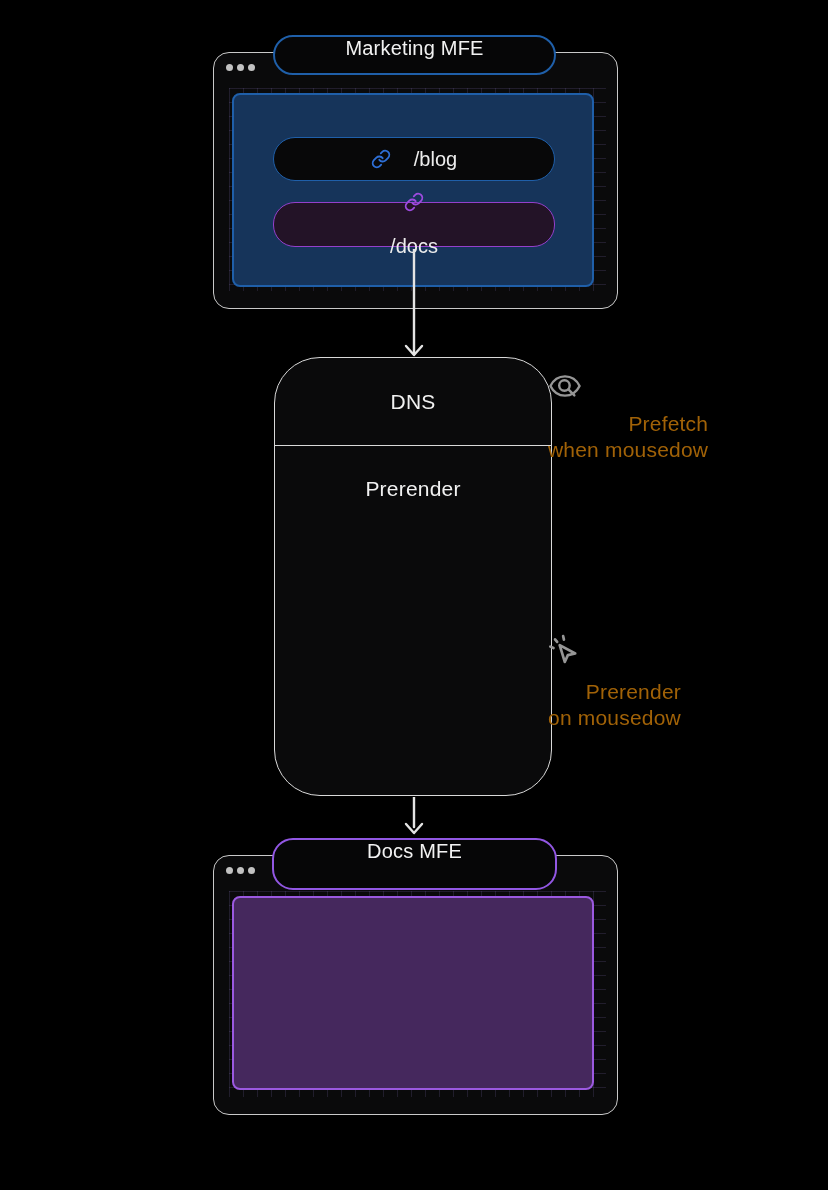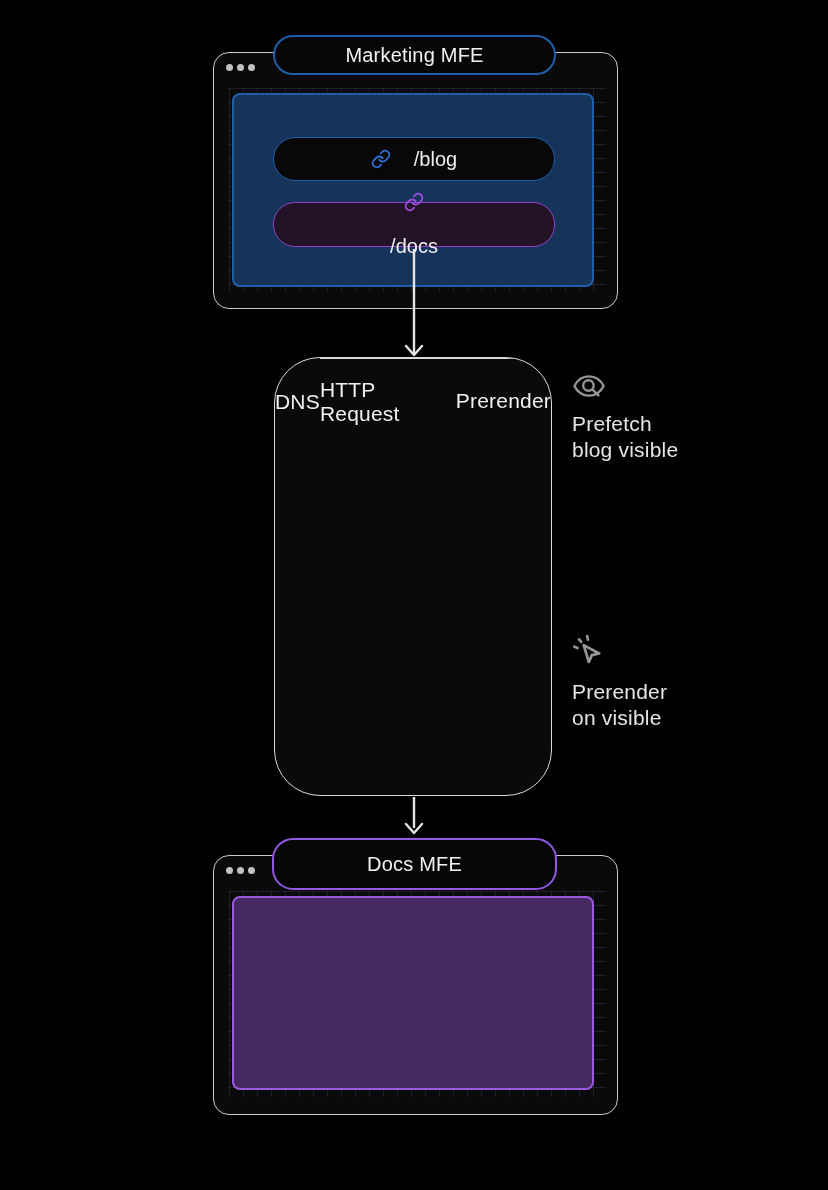--- a/index.html
+++ b/index.html
@@ -24,21 +24,21 @@
       linear-gradient(90deg,rgba(150,128,210,0.17) 1px,transparent 1px);
     background-size:14px 14px;
   }
   .panel{position:absolute;left:18px;top:40px;width:362px;height:194px;border-radius:8px;box-sizing:border-box;}
   .panel-blue{background:#16345a;border:2px solid #1f5fa9;}
   .panel-purple{background:#45285d;border:2.5px solid #9b59e0;}
 
   
   .tab{
     position:absolute;height:40px;border-radius:21px;background:#060607;
-    display:flex;align-items:center;justify-content:center;box-sizing:border-box;
+    display:flex;justify-content:center;box-sizing:border-box;
     color:#f2f2f2;font-size:20px;letter-spacing:.2px;
   }
   #marketing-tab{left:273px;top:35px;width:283px;border:2px solid #1f5fa9;}
   #docs-tab{left:272px;top:838px;width:285px;height:52px;border:2px solid #9257e3;}
 
   
   .route-btn{
     position:absolute;left:273px;width:282px;height:44px;border-radius:22px;
     display:flex;align-items:center;justify-content:center;gap:23px;
     box-sizing:border-box;background:#080809;color:#ededed;font-size:20px;cursor:pointer;
@@ -47,40 +47,40 @@
   #route-docs{top:202px;height:45px;border:1.5px solid #9440cc;background:#231327;flex-direction:column;}
   .route-icon{display:flex;width:20px;height:20px;}
   .route-icon svg{width:20px;height:20px;}
   .icon-blue{color:#2e6fd6;}
   .icon-purple{color:#9d4be0;}
 
   
   .pipeline{
     position:absolute;left:274px;top:357px;width:278px;height:439px;
     background:#0a0a0b;border:1.5px solid #d9d9d9;border-radius:46px;
-    box-sizing:border-box;display:flex;flex-direction:row;overflow:hidden;
+    box-sizing:border-box;display:flex;flex-direction:column;overflow:hidden;
   }
   .stage{
     display:flex;align-items:center;justify-content:center;
     color:#f1f1f1;font-size:21px;letter-spacing:.2px;box-sizing:border-box;
   }
   .stage + .stage{border-top:1px solid #d9d9d9;}
   .stage:nth-child(1){height:87px;}
   .stage:nth-child(2){height:87px;}
   .stage:nth-child(3){height:84px;}
   .stage:nth-child(4){height:178px;}
 
   
   .arrow{position:absolute;left:402px;width:24px;z-index:5;}
   #arrow-1{top:249px;height:112px;}
   #arrow-2{top:797px;height:40px;}
   .arrow line,.arrow path{stroke:#e4e4e4;stroke-width:2.4;fill:none;stroke-linecap:round;stroke-linejoin:round;}
 
   
-  .annotation{position:absolute;left:570px;color:#e5e5e5;}
+  .annotation{position:absolute;left:546px;color:#a16207;text-align:right;}
   #annotation-prefetch{top:369px;}
   #annotation-prerender{top:632px;}
   .anno-icon{display:block;color:#969696;}
   .anno-icon svg{display:block;}
   #annotation-prefetch .anno-icon svg{width:38px;height:34px;}
   #annotation-prerender .anno-icon svg{width:38px;height:40px;}
   .anno-text{margin-top:8px;font-size:21px;line-height:26px;letter-spacing:.2px;margin-left:2px;}
   #annotation-prerender .anno-text{margin-top:7px;}
 </style>
 </head>
@@ -125,55 +125,52 @@
   <svg class="arrow" id="arrow-1" viewBox="0 0 24 112">
     <line x1="12" y1="0" x2="12" y2="105"></line>
     <path d="M4 97l8 9 8-9"></path>
   </svg>
 
   <div class="pipeline">
     <div class="stage">
       <span>DNS</span>
     </div>
     <div class="stage">
-      <span>HTTP Request</span>
-    </div>
-    <div class="stage">
       <span>Prerender</span>
     </div>
   </div>
 
   <div class="annotation" id="annotation-prefetch">
     <span class="anno-icon">
       <svg viewBox="0 0 24 24" fill="none" stroke="currentColor" stroke-width="1.7" stroke-linecap="round" stroke-linejoin="round">
         <path d="M1.7 12C3.9 7.6 7.7 5.2 12 5.2s8.1 2.4 10.3 6.8c-2.2 4.4-6 6.8-10.3 6.8S3.9 16.4 1.7 12Z"></path>
         <circle cx="11.6" cy="11.6" r="3.7"></circle>
         <line x1="14.4" y1="14.4" x2="18.6" y2="18.6"></line>
       </svg>
     </span>
     <div class="anno-text">
       <div>Prefetch</div>
-      <div>blog visible</div>
+      <div>when mousedow</div>
     </div>
   </div>
 
   <div class="annotation" id="annotation-prerender">
     <span class="anno-icon">
       <svg viewBox="0 0 24 24" fill="none" stroke="currentColor" stroke-width="1.7" stroke-linecap="round" stroke-linejoin="round">
         <g transform="rotate(6 12 14)">
           <path d="M8 8l4.3 10.3 1.5-4.5 4.5-1.5L8 8Z"></path>
           <path d="M9.6 2.2l.7 2.1"></path>
           <path d="M2.2 9.6l2.1.7"></path>
           <path d="M4.7 4.7l1.5 1.5"></path>
         </g>
       </svg>
     </span>
     <div class="anno-text">
       <div>Prerender</div>
-      <div>on visible</div>
+      <div>on mousedow</div>
     </div>
   </div>
 
   <svg class="arrow" id="arrow-2" viewBox="0 0 24 40">
     <line x1="12" y1="0" x2="12" y2="30"></line>
     <path d="M4 27l8 9 8-9"></path>
   </svg>
 
   <section class="window" id="docs-window">
     <div class="win-dots">

